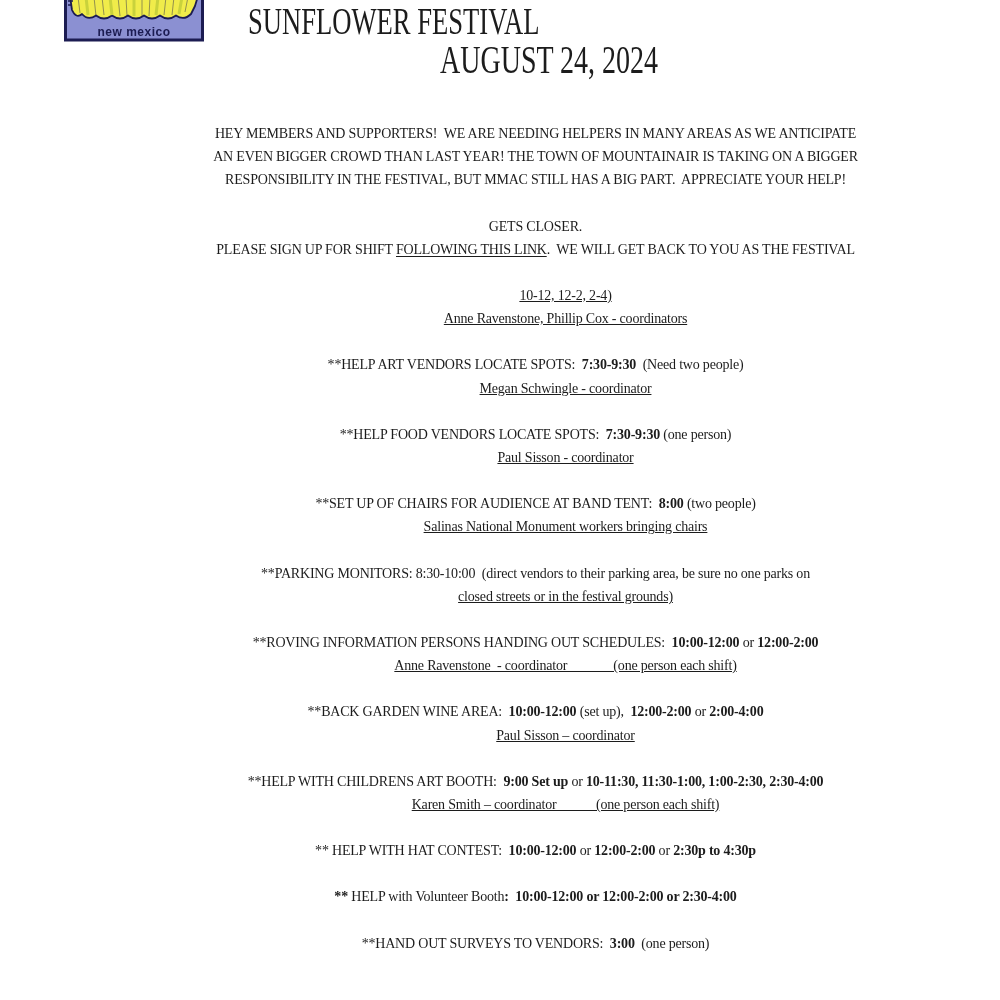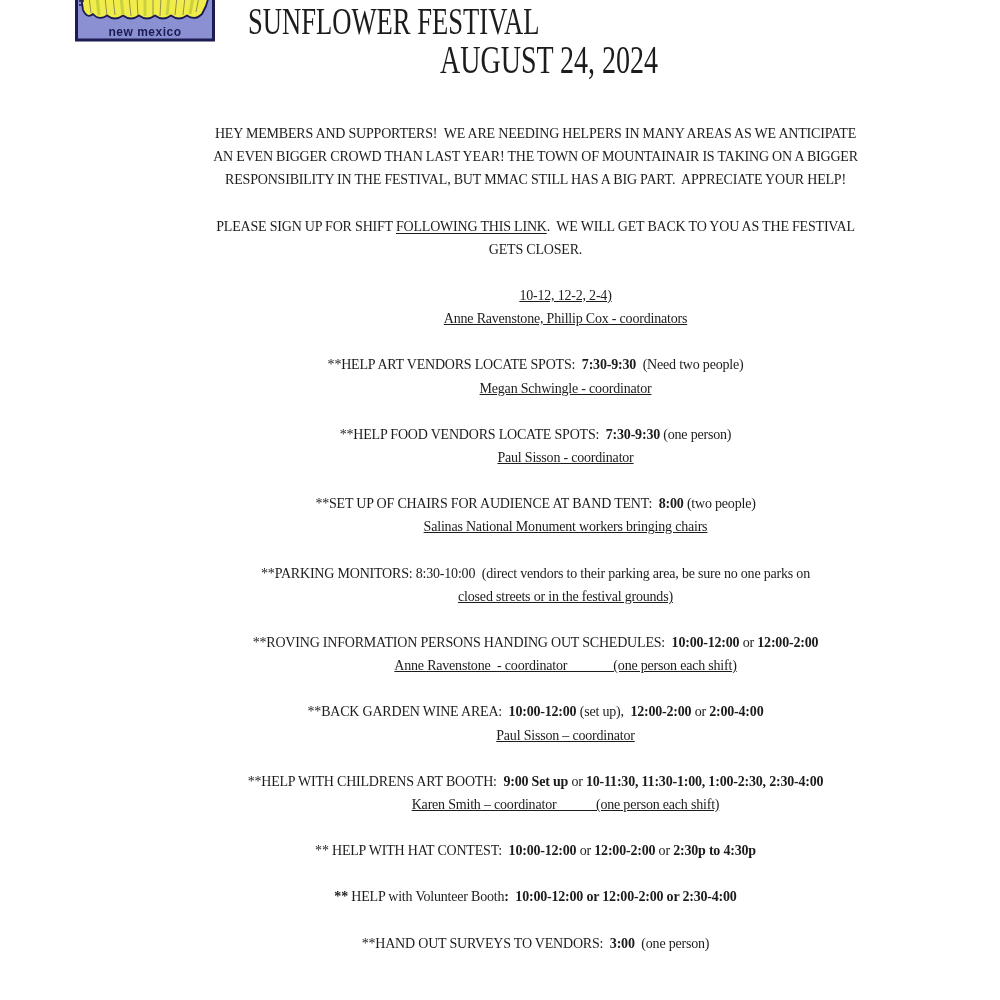--- a/index.html
+++ b/index.html
@@ -2,21 +2,21 @@
 <html style="--text: #1c1c1c; --logo_bg: #8b90d2; --logo_outline: #1c1c52; --logo_field: #f0ec4a; --logo_stripe: #c9d23c;"><head>
 <meta charset="utf-8">
 <style>
   html,body{margin:0;padding:0;}
   body{
     width:1000px;height:1000px;background:#ffffff;overflow:hidden;position:relative;
     font-family:"Liberation Serif","DejaVu Serif",serif;
     color:var(--text,#1c1c1c);
   }
   
-  .logo{position:absolute;left:75px;top:0;width:140px;height:48px;}
+  .logo{position:absolute;left:64px;top:0;width:140px;height:48px;}
   .logo svg{display:block;}
   .logo-bg{fill:var(--logo_bg,#8b90d2);stroke:var(--logo_outline,#1c1c52);stroke-width:3;}
   .logo-field{fill:var(--logo_field,#f0ec4a);stroke:var(--logo_outline,#1c1c52);stroke-width:1.8;stroke-linejoin:round;}
   .logo-stripe{stroke:var(--logo_stripe,#c9d23c);stroke-width:3;fill:none;}
   .logo-stripe-dark{stroke:var(--logo_outline,#1c1c52);stroke-width:0.8;opacity:.55;fill:none;}
   .logo-caption{fill:var(--logo_outline,#1c1c52);font-family:"Liberation Sans",sans-serif;font-weight:bold;font-size:12px;letter-spacing:.5px;}
   .logo-glyph{stroke:var(--logo_outline,#1c1c52);stroke-width:1.6;fill:none;}
   
   .title-line{position:absolute;white-space:pre;transform-origin:left top;line-height:1;}
   .title-1{left:248px;top:2px;font-size:38px;transform:scaleX(.70);}
@@ -48,22 +48,22 @@
 <div class="title-line title-1">SUNFLOWER FESTIVAL</div>
 <div class="title-line title-2">AUGUST 24, 2024</div>
 
 <div class="content">
     <div class="block">
       <div class="line"><span>HEY MEMBERS AND SUPPORTERS!  WE ARE NEEDING HELPERS IN MANY AREAS AS WE ANTICIPATE</span></div>
       <div class="line"><span>AN EVEN BIGGER CROWD THAN LAST YEAR! THE TOWN OF MOUNTAINAIR IS TAKING ON A BIGGER</span></div>
       <div class="line"><span>RESPONSIBILITY IN THE FESTIVAL, BUT MMAC STILL HAS A BIG PART.  APPRECIATE YOUR HELP!</span></div>
     </div>
     <div class="block">
+      <div class="line"><span>GETS CLOSER.</span></div>
       <div class="line"><span>PLEASE SIGN UP FOR SHIFT </span><a class="link" href="#">FOLLOWING THIS LINK</a><span>.  WE WILL GET BACK TO YOU AS THE FESTIVAL</span></div>
-      <div class="line"><span>GETS CLOSER.</span></div>
     </div>
     <div class="block">
       <div class="line indent"><span>10-12, 12-2, 2-4)</span></div>
       <div class="line indent"><span>Anne Ravenstone, Phillip Cox - coordinators</span></div>
     </div>
     <div class="block">
       <div class="line"><span>**HELP ART VENDORS LOCATE SPOTS:  </span><span class="b">7:30-9:30</span><span>  (Need two people)</span></div>
       <div class="line indent"><span>Megan Schwingle - coordinator</span></div>
     </div>
     <div class="block">

